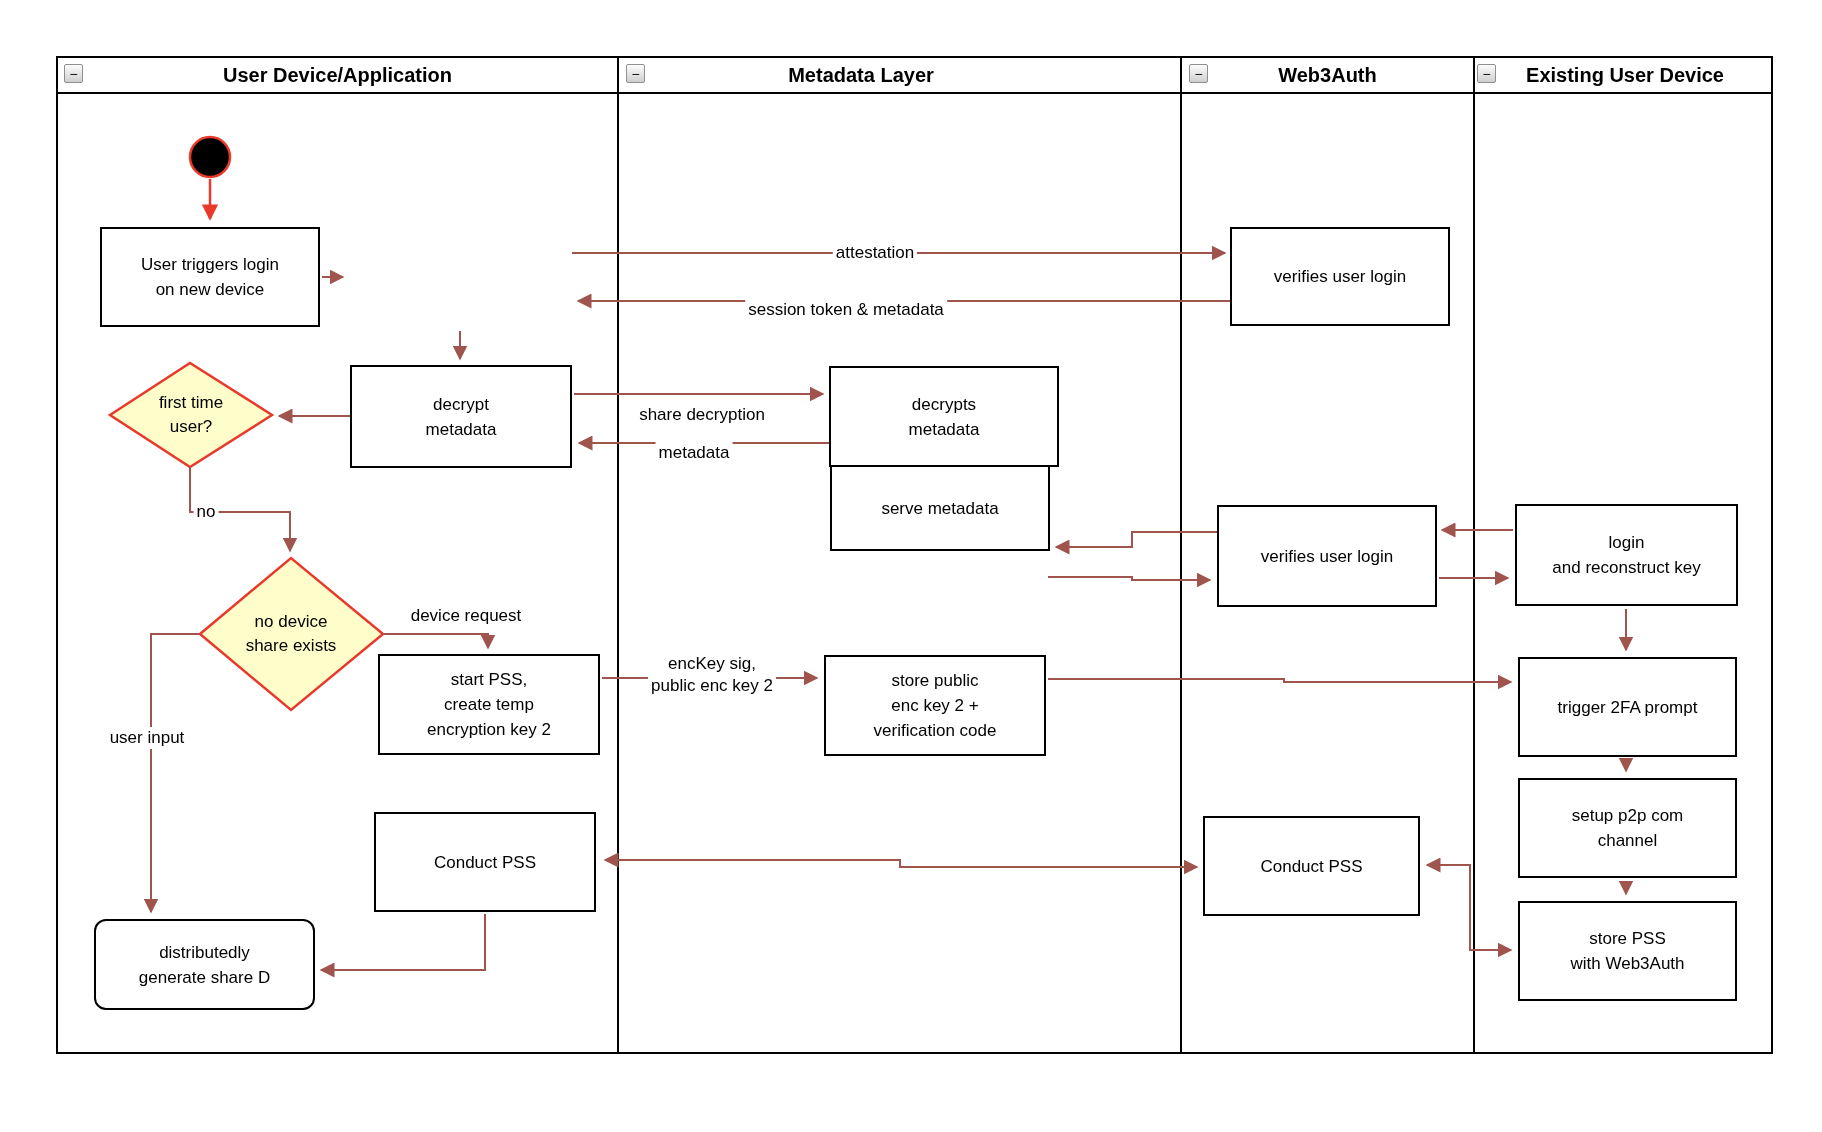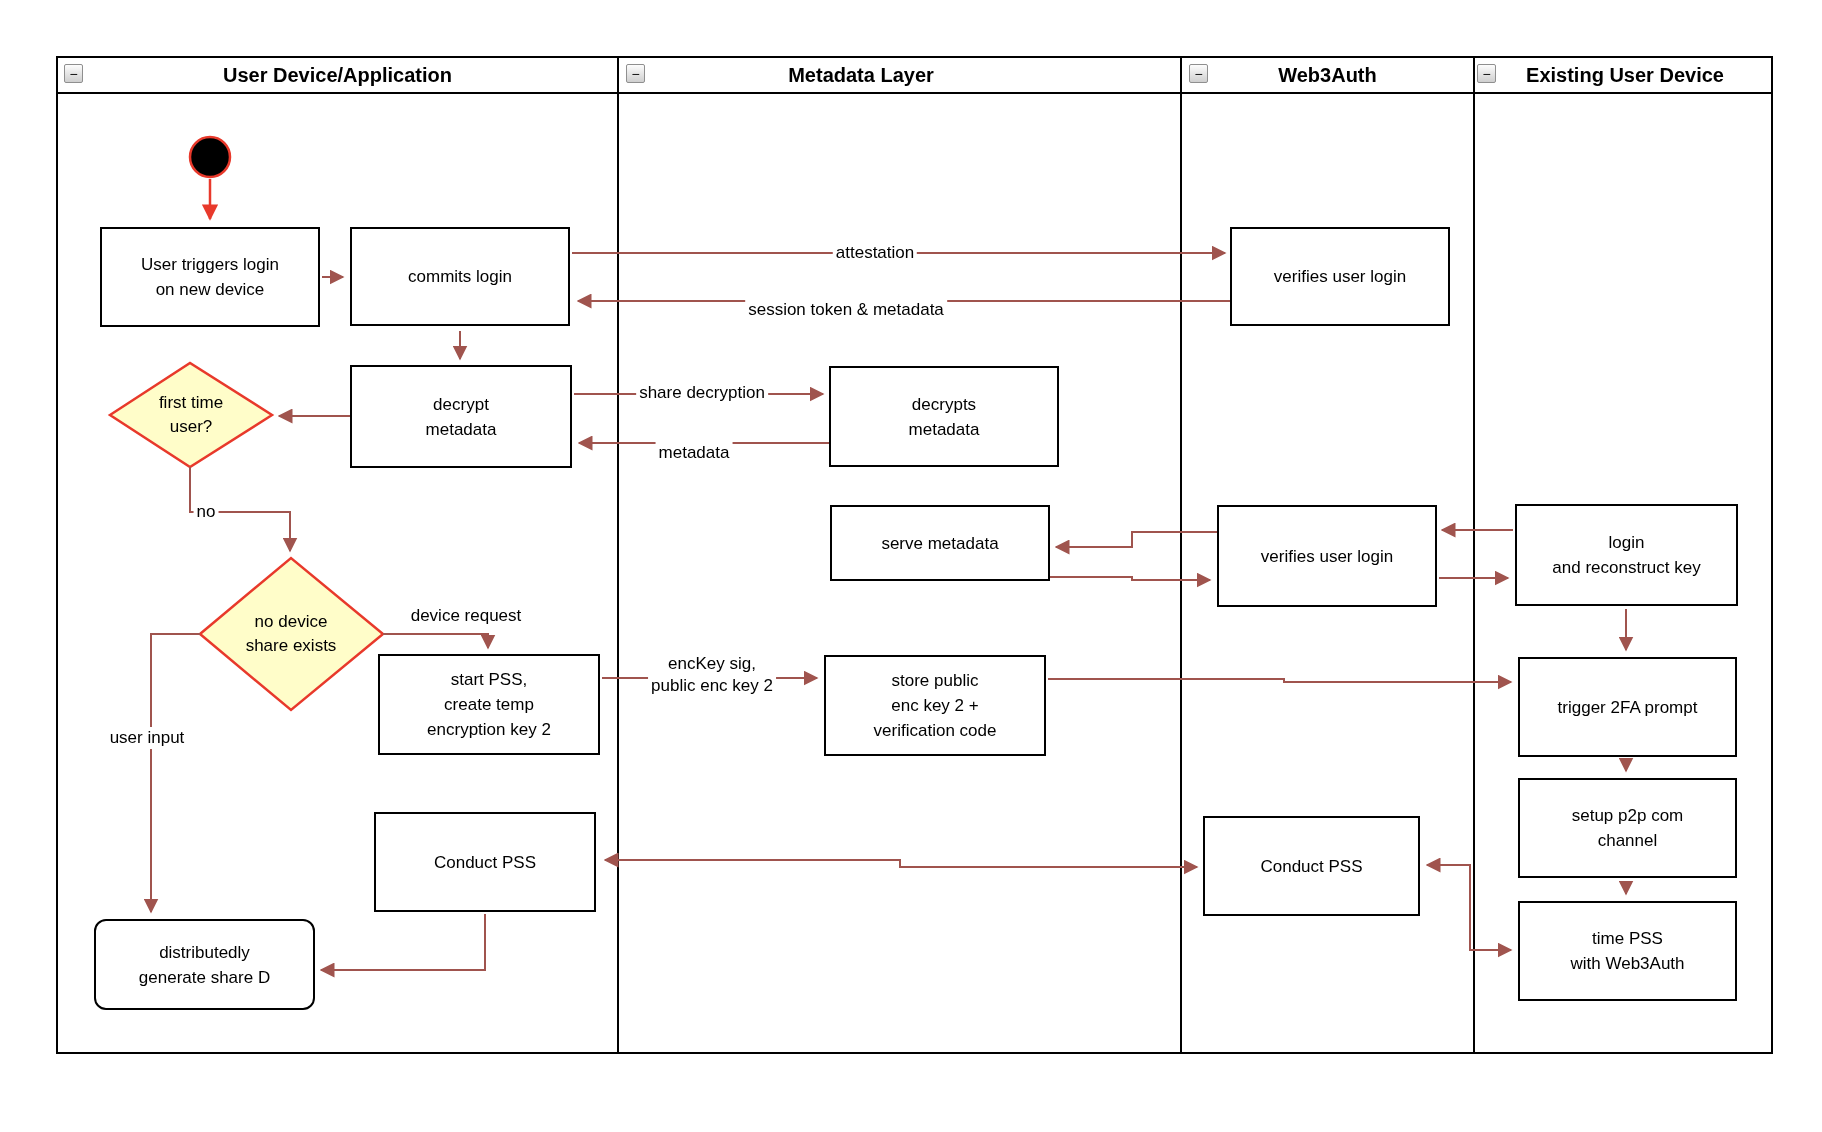--- a/index.html
+++ b/index.html
@@ -91,54 +91,53 @@
       <span>Existing User Device</span>
     </div>
 
   <div class="collapse" style="left:64px;">−</div>
   <div class="collapse" style="left:626px;">−</div>
   <div class="collapse" style="left:1189px;">−</div>
   <div class="collapse" style="left:1477px;">−</div>
 
   <div class="node" style="left:100px;top:227px;width:220px;height:100px;">User triggers login
 on new device</div>
-  <div class="node" style="left:350px;top:227px;width:220px;height:99px;">commits login</div>
   <div class="node" style="left:350px;top:365px;width:222px;height:103px;">decrypt
 metadata</div>
   <div class="node" style="left:378px;top:654px;width:222px;height:101px;">start PSS,
 create temp
 encryption key 2</div>
   <div class="node" style="left:374px;top:812px;width:222px;height:100px;">Conduct PSS</div>
   <div class="node" style="left:94px;top:919px;width:221px;height:91px;border-radius:12px;">distributedly
 generate share D</div>
   <div class="node" style="left:829px;top:366px;width:230px;height:101px;">decrypts
 metadata</div>
-  <div class="node" style="left:830px;top:505px;width:220px;height:76px;">serve metadata</div>
+  <div class="node" style="left:830px;top:465px;width:220px;height:86px;">serve metadata</div>
   <div class="node" style="left:824px;top:655px;width:222px;height:101px;">store public
 enc key 2 +
 verification code</div>
   <div class="node" style="left:1230px;top:227px;width:220px;height:99px;">verifies user login</div>
   <div class="node" style="left:1217px;top:505px;width:220px;height:102px;">verifies user login</div>
   <div class="node" style="left:1203px;top:816px;width:217px;height:100px;">Conduct PSS</div>
   <div class="node" style="left:1515px;top:504px;width:223px;height:102px;">login
 and reconstruct key</div>
   <div class="node" style="left:1518px;top:657px;width:219px;height:100px;">trigger 2FA prompt</div>
   <div class="node" style="left:1518px;top:778px;width:219px;height:100px;">setup p2p com
 channel</div>
-  <div class="node" style="left:1518px;top:901px;width:219px;height:100px;">time PSS
+  <div class="node" style="left:1518px;top:901px;width:219px;height:100px;">store PSS
 with Web3Auth</div>
 
   <div class="dlabel" style="left:191px;top:415px;">first time
 user?</div>
   <div class="dlabel" style="left:291px;top:634px;">no device
 share exists</div>
 
   <div class="elabel" style="left:875px;top:253px;">attestation</div>
   <div class="elabel" style="left:846px;top:310px;">session token &amp; metadata</div>
-  <div class="elabel" style="left:702px;top:393px;">share decryption</div>
+  <div class="elabel" style="left:702px;top:415px;">share decryption</div>
   <div class="elabel" style="left:694px;top:453px;">metadata</div>
   <div class="elabel" style="left:206px;top:512px;">no</div>
   <div class="elabel" style="left:466px;top:616px;">device request</div>
   <div class="elabel" style="left:147px;top:738px;">user input</div>
   <div class="elabel" style="left:712px;top:675px;">encKey sig,
 public enc key 2</div>
 
 </div>
 
 </body></html>

